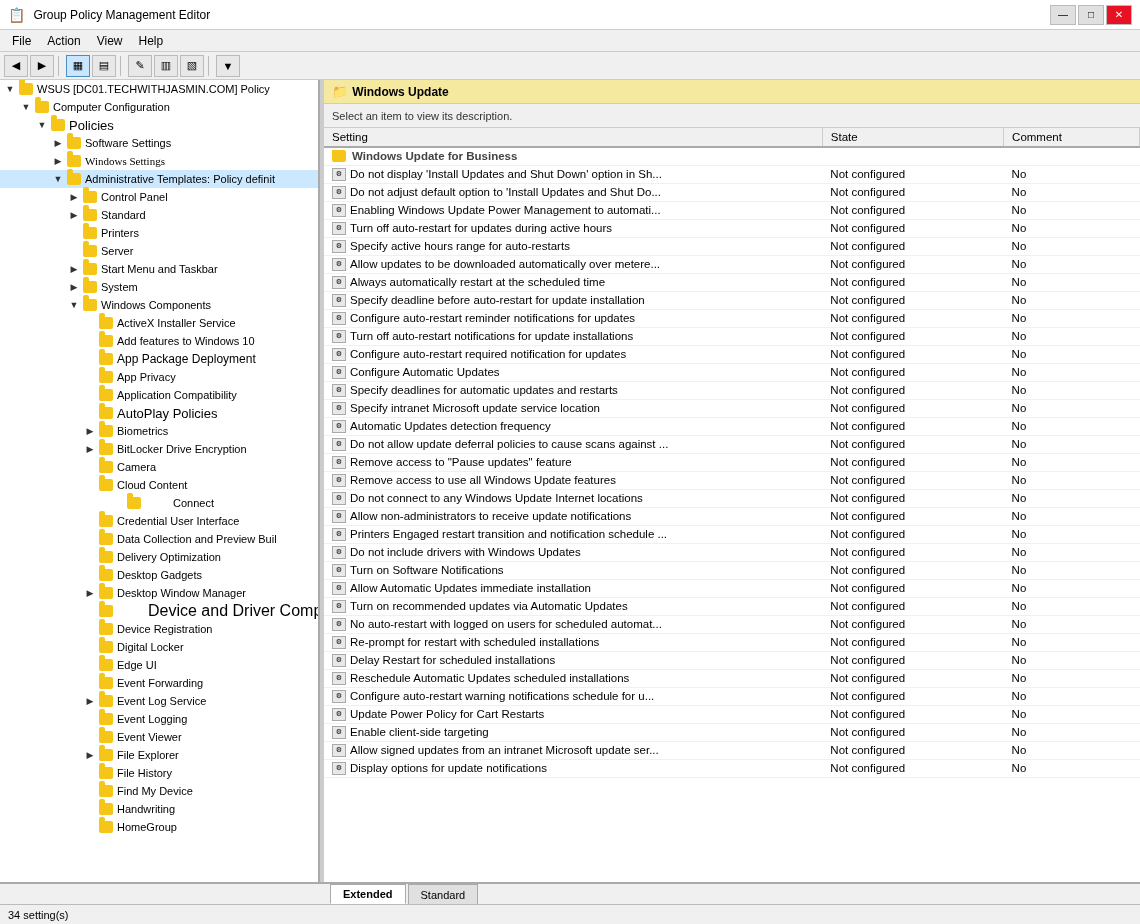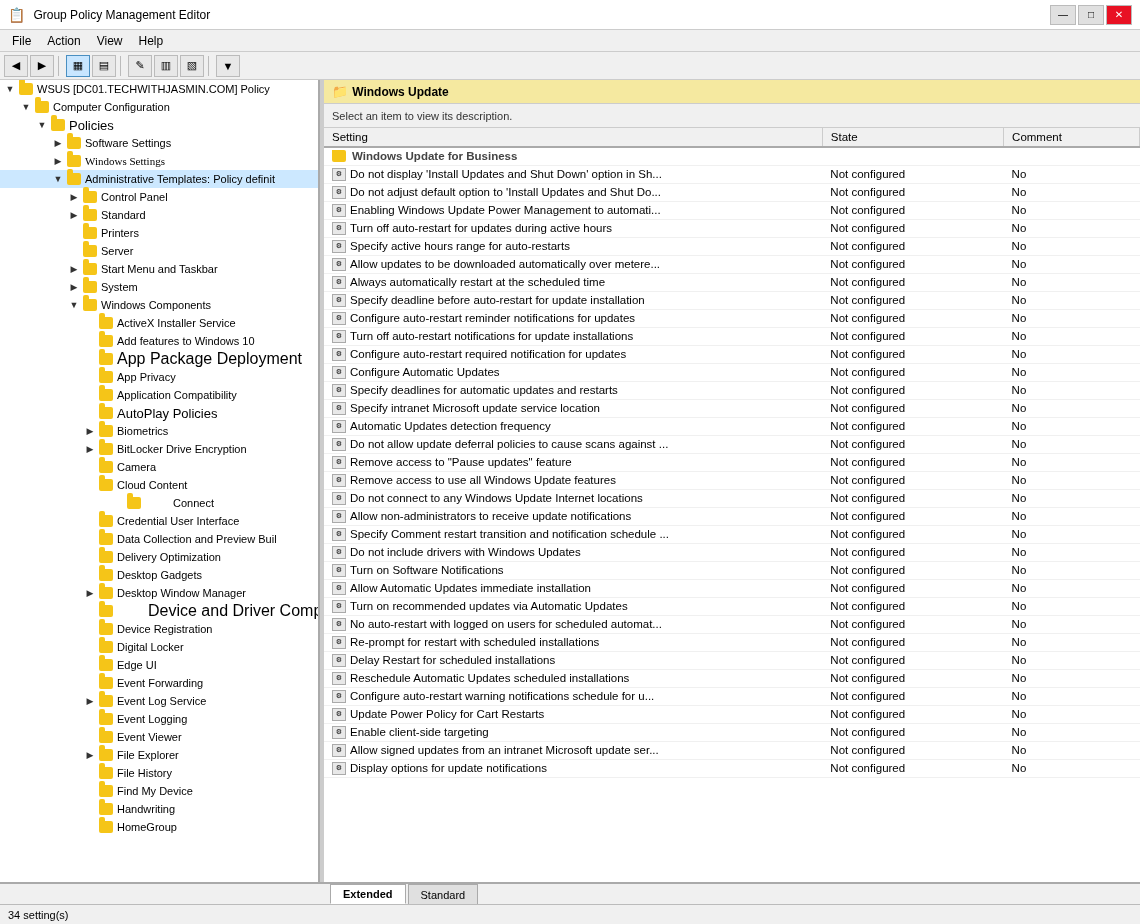--- a/index.html
+++ b/index.html
@@ -391,21 +391,21 @@
           <div class="folder-yellow"></div>
         </span>
       <span style="font-size:11px;">Add features to Windows 10</span>
     </div>
 
     <div class="tree-node" style="padding-left: 82px;">
       <span class="expander" style="visibility:hidden;"></span>
       <span class="folder-icon">
           <div class="folder-yellow"></div>
         </span>
-      <span style="font-size:16px;">App Package Deployment</span>
+      <span style="font-size:12px;">App Package Deployment</span>
     </div>
 
     <div class="tree-node" style="padding-left: 82px;">
       <span class="expander" style="visibility:hidden;"></span>
       <span class="folder-icon">
           <div class="folder-yellow"></div>
         </span>
       <span style="font-size:11px;">App Privacy</span>
     </div>
 
@@ -841,21 +841,21 @@
                   <span>Allow non-administrators to receive update notifications</span>
                 </div>
               </td>
               <td>Not configured</td>
               <td>No</td>
             </tr>
             <tr>
               <td>
                 <div class="setting-cell">
                   <span style="display: inline-flex; width: 14px; height: 13px; background: rgb(232, 232, 232); border: 1px solid rgb(170, 170, 170); align-items: center; justify-content: center; font-size: 7px; flex-shrink: 0;">⚙</span>
-                  <span>Specify Comment restart transition and notification schedule ...</span>
+                  <span>Printers Engaged restart transition and notification schedule ...</span>
                 </div>
               </td>
               <td>Not configured</td>
               <td>No</td>
             </tr>
             <tr>
               <td>
                 <div class="setting-cell">
                   <span style="display: inline-flex; width: 14px; height: 13px; background: rgb(232, 232, 232); border: 1px solid rgb(170, 170, 170); align-items: center; justify-content: center; font-size: 7px; flex-shrink: 0;">⚙</span>
                   <span>Do not include drivers with Windows Updates</span>

